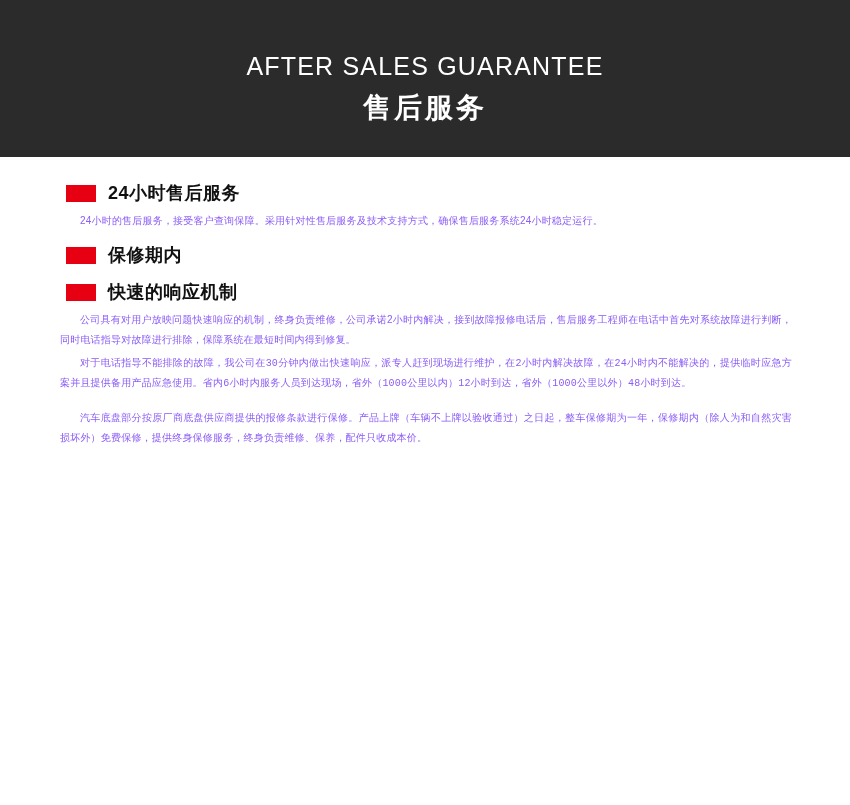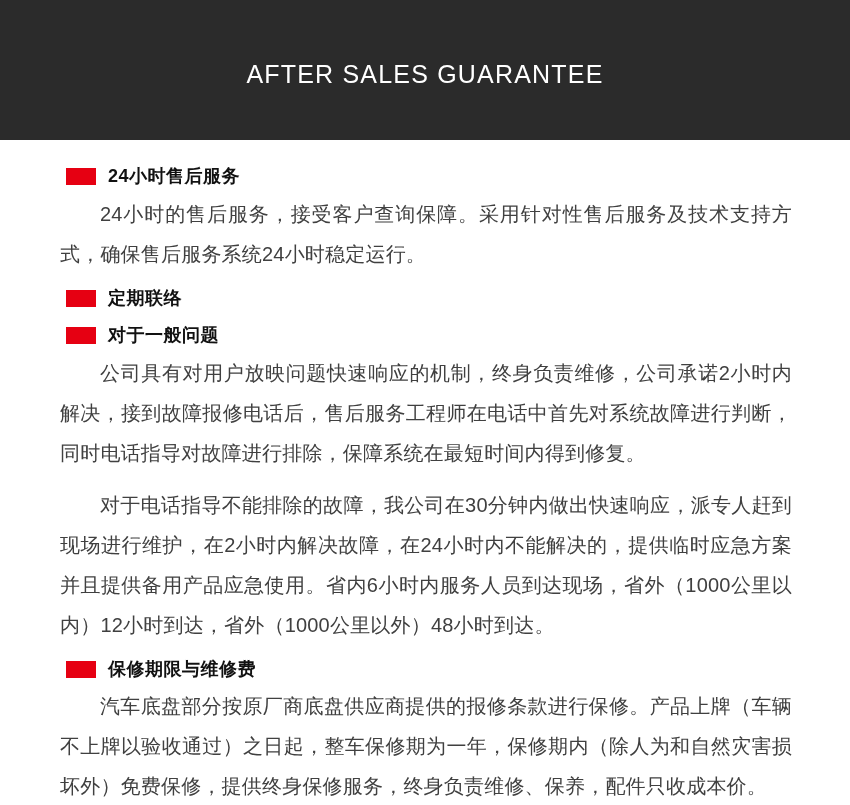--- a/index.html
+++ b/index.html
@@ -16,21 +16,21 @@
   }
   .page {
     width: 850px;
     height: 805px;
     position: relative;
     background: #ffffff;
   }
   
   .header {
     width: 850px;
-    height: 140px;
+    height: 157px;
     background: #2b2b2b;
     display: flex;
     flex-direction: column;
     align-items: center;
     justify-content: center;
     box-sizing: border-box;
     padding-top: 18px;
   }
   .header-en {
     color: #ffffff;
@@ -69,79 +69,77 @@
     flex: 0 0 auto;
   }
   .sec-title {
     font-size: 18px;
     font-weight: bold;
     color: #111111;
     letter-spacing: 0.5px;
     line-height: 1.2;
   }
   .para {
-    font-size: 20px;
+    font-size: 10px;
     line-height: 2.0;
-    color: #404040;
+    color: #8b5cf6;
     text-indent: 2em;
     margin: 0 0 0 0;
     padding-left: 2px;
     text-align: justify;
     letter-spacing: 0.2px;
   }
   .section .para + .para {
-    margin-top: 12px;
+    margin-top: 4px;
+    font-family: Liberation Mono, monospace;
   }
   .sec-gap {
     height: 10px;
   }
 </style>
 </head>
 <body>
 
 <div class="page">
 
   <div class="header">
     <div class="header-en">AFTER SALES GUARANTEE</div>
+    <div class="header-cn">售后服务</div>
   </div>
 
   <div class="content">
 
     <div class="section">
       <div class="sec-head">
         <span class="sec-marker"></span>
         <span class="sec-title">24小时售后服务</span>
       </div>
       <p class="para">24小时的售后服务，接受客户查询保障。采用针对性售后服务及技术支持方式，确保售后服务系统24小时稳定运行。</p>
     </div>
 
     <div class="sec-gap"></div>
 
     <div class="section">
       <div class="sec-head">
         <span class="sec-marker"></span>
-        <span class="sec-title">定期联络</span>
+        <span class="sec-title">保修期内</span>
       </div>
     </div>
 
     <div class="sec-gap"></div>
 
     <div class="section">
       <div class="sec-head">
         <span class="sec-marker"></span>
-        <span class="sec-title">对于一般问题</span>
+        <span class="sec-title">快速的响应机制</span>
       </div>
       <p class="para">公司具有对用户放映问题快速响应的机制，终身负责维修，公司承诺2小时内解决，接到故障报修电话后，售后服务工程师在电话中首先对系统故障进行判断，同时电话指导对故障进行排除，保障系统在最短时间内得到修复。</p>
       <p class="para">对于电话指导不能排除的故障，我公司在30分钟内做出快速响应，派专人赶到现场进行维护，在2小时内解决故障，在24小时内不能解决的，提供临时应急方案并且提供备用产品应急使用。省内6小时内服务人员到达现场，省外（1000公里以内）12小时到达，省外（1000公里以外）48小时到达。</p>
     </div>
 
     <div class="sec-gap"></div>
 
     <div class="section">
-      <div class="sec-head">
-        <span class="sec-marker"></span>
-        <span class="sec-title">保修期限与维修费</span>
-      </div>
       <p class="para">汽车底盘部分按原厂商底盘供应商提供的报修条款进行保修。产品上牌（车辆不上牌以验收通过）之日起，整车保修期为一年，保修期内（除人为和自然灾害损坏外）免费保修，提供终身保修服务，终身负责维修、保养，配件只收成本价。</p>
     </div>
 
   </div>
 </div>
 
 </body></html>

